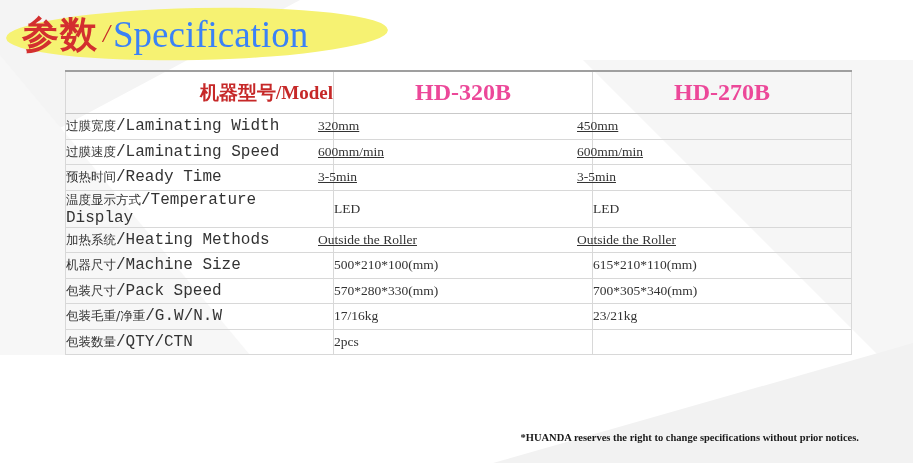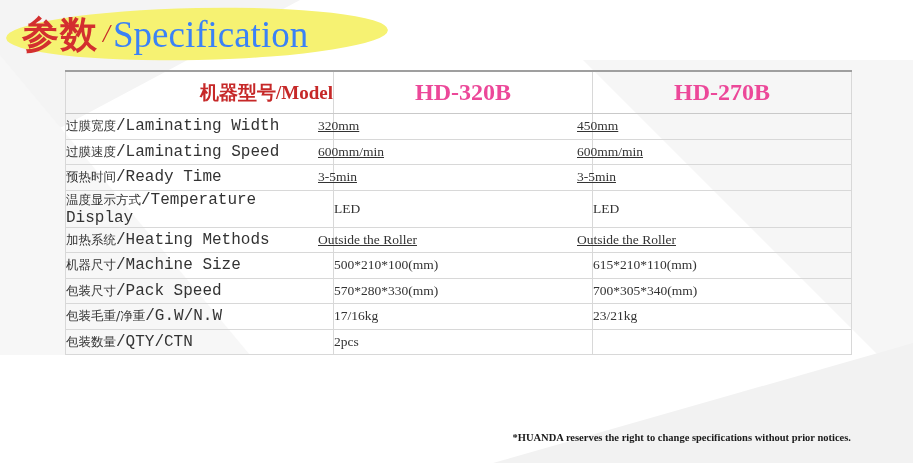--- a/index.html
+++ b/index.html
@@ -162,21 +162,21 @@
   }
   td.value.centerish {
     padding-left: 0;
     text-indent: -16px;
     text-decoration: underline;
   }
 
   .footnote {
     position: absolute;
     top: 432px;
-    right: 62px;
+    right: 54px;
     font-size: 10.5px;
     font-family: "Liberation Serif", serif;
     font-weight: bold;
     color: #1a1a1a;
     z-index: 3;
   }
 </style>
 </head>
 <body>
 

